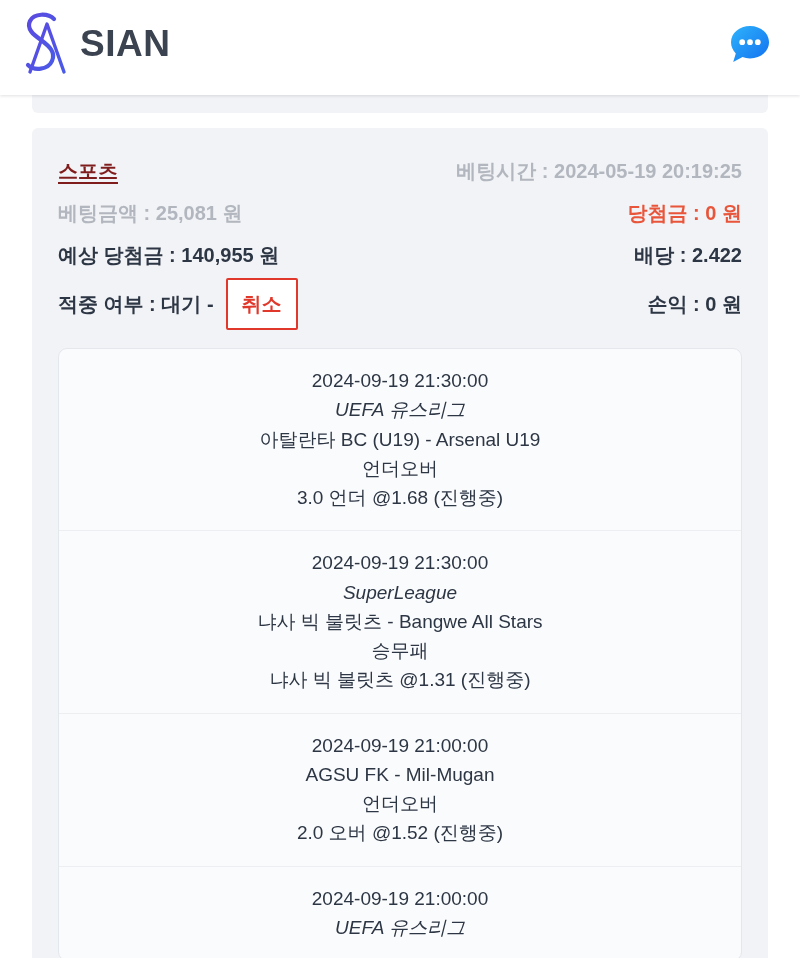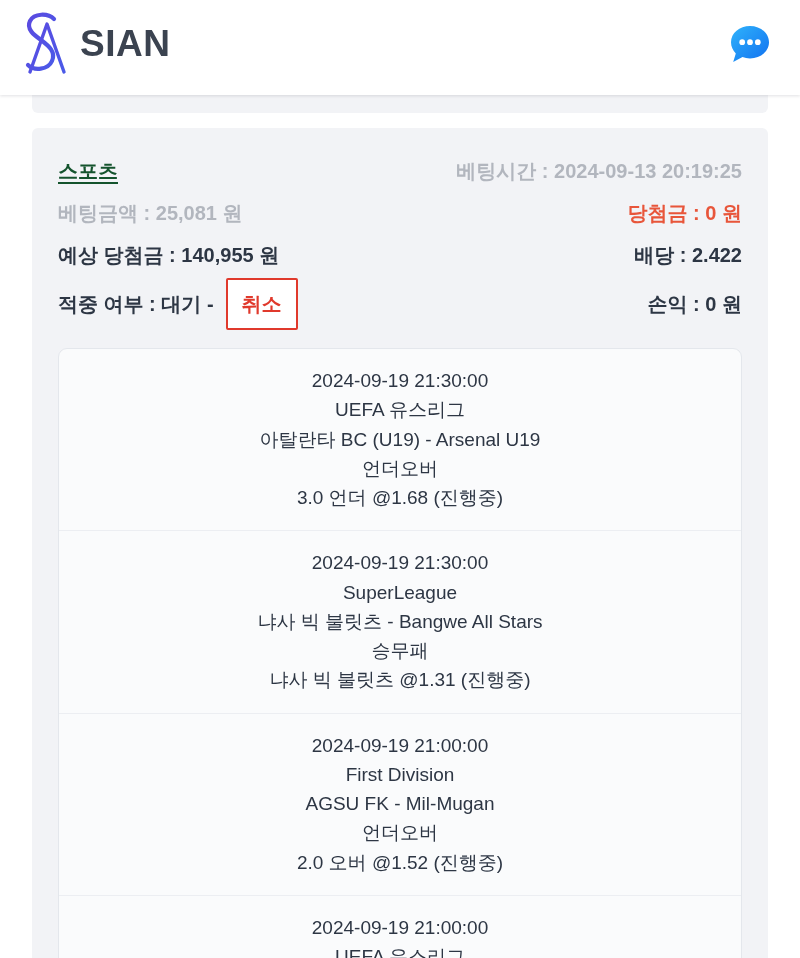--- a/index.html
+++ b/index.html
@@ -102,21 +102,21 @@
   .left-cell, .right-cell {
     display: flex;
     align-items: center;
     white-space: nowrap;
   }
   .right-cell { justify-content: flex-end; }
 
   .sport-link {
     font-size: 20px;
     font-weight: 700;
-    color: #14532d;
+    color: #7f1d1d;
     text-decoration: underline;
     text-underline-offset: 4px;
     cursor: pointer;
   }
 
   .muted {
     font-size: 20px;
     font-weight: 600;
     color: #b2b6be;
   }
@@ -177,21 +177,21 @@
   .sel-line {
     font-size: 19px;
     line-height: 1.54;
     color: #2d3644;
     font-weight: 500;
     white-space: nowrap;
     overflow: hidden;
     text-overflow: ellipsis;
   }
   .sel-line.sel-time   { font-weight: 500; }
-  .sel-line.sel-league { font-weight: 500; }
+  .sel-line.sel-league { font-weight: 500; font-style: italic; }
   .sel-line.sel-match  { font-weight: 500; text-align: center; }
   .sel-line.sel-market { font-weight: 500; }
   .sel-line.sel-pick   { font-weight: 500; }
 </style>
 </head>
 <body>
 
 <header class="app-header">
   <a class="brand" href="#">
     <span class="brand-mark">
@@ -236,21 +236,21 @@
 
   <div class="card-stub"></div>
 
   <section class="card">
 
     <div class="summary-row">
       <div class="left-cell">
         <a class="sport-link" href="#">스포츠</a>
       </div>
       <div class="right-cell">
-        <span class="muted">베팅시간 : 2024-09-13 20:19:25</span>
+        <span class="muted">베팅시간 : 2024-05-19 20:19:25</span>
       </div>
     </div>
 
     <div class="summary-row">
       <div class="left-cell">
         <span class="muted">베팅금액 : 25,081 원</span>
       </div>
       <div class="right-cell">
         <span class="accent">당첨금 : 0 원</span>
       </div>
@@ -288,21 +288,20 @@
       <div class="selection-item">
         <div class="sel-line sel-time">2024-09-19 21:30:00</div>
         <div class="sel-line sel-league">SuperLeague</div>
         <div class="sel-line sel-match">냐사 빅 불릿츠 - Bangwe All Stars</div>
         <div class="sel-line sel-market">승무패</div>
         <div class="sel-line sel-pick">냐사 빅 불릿츠 @1.31 (진행중)</div>
       </div>
 
       <div class="selection-item">
         <div class="sel-line sel-time">2024-09-19 21:00:00</div>
-        <div class="sel-line sel-league">First Division</div>
         <div class="sel-line sel-match">AGSU FK - Mil-Mugan</div>
         <div class="sel-line sel-market">언더오버</div>
         <div class="sel-line sel-pick">2.0 오버 @1.52 (진행중)</div>
       </div>
 
       <div class="selection-item">
         <div class="sel-line sel-time">2024-09-19 21:00:00</div>
         <div class="sel-line sel-league">UEFA 유스리그</div>
 
       </div>

